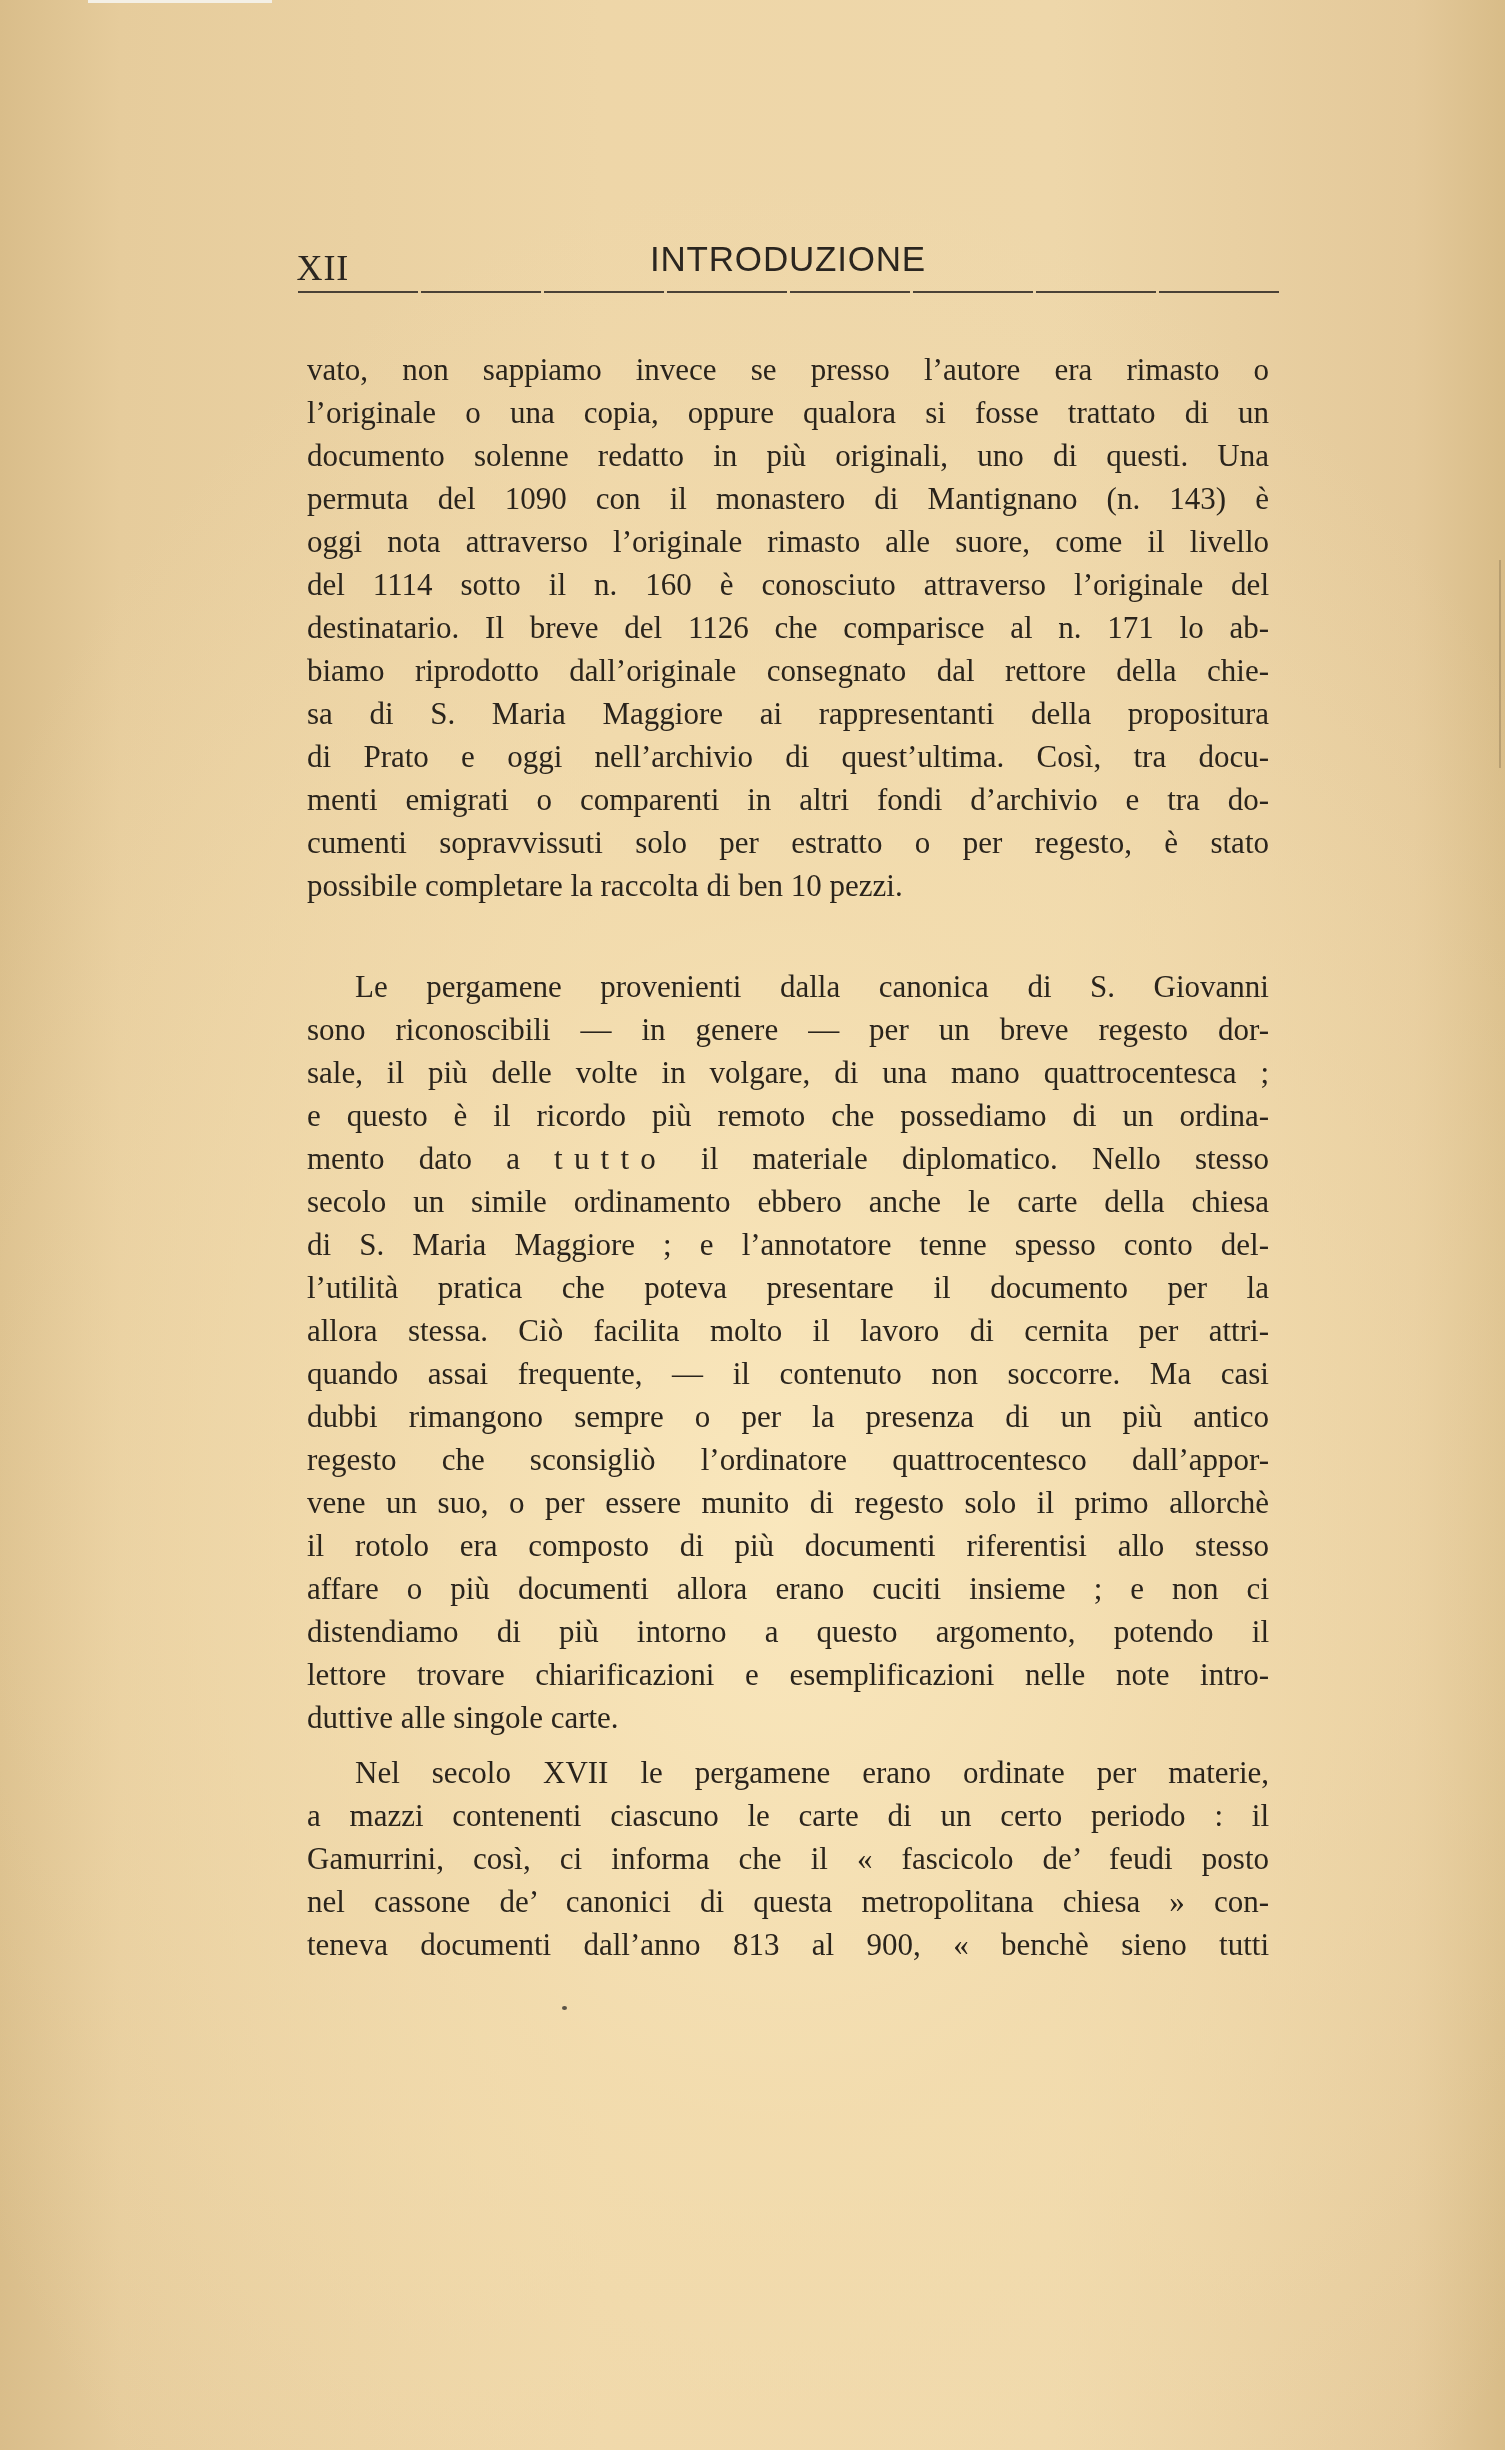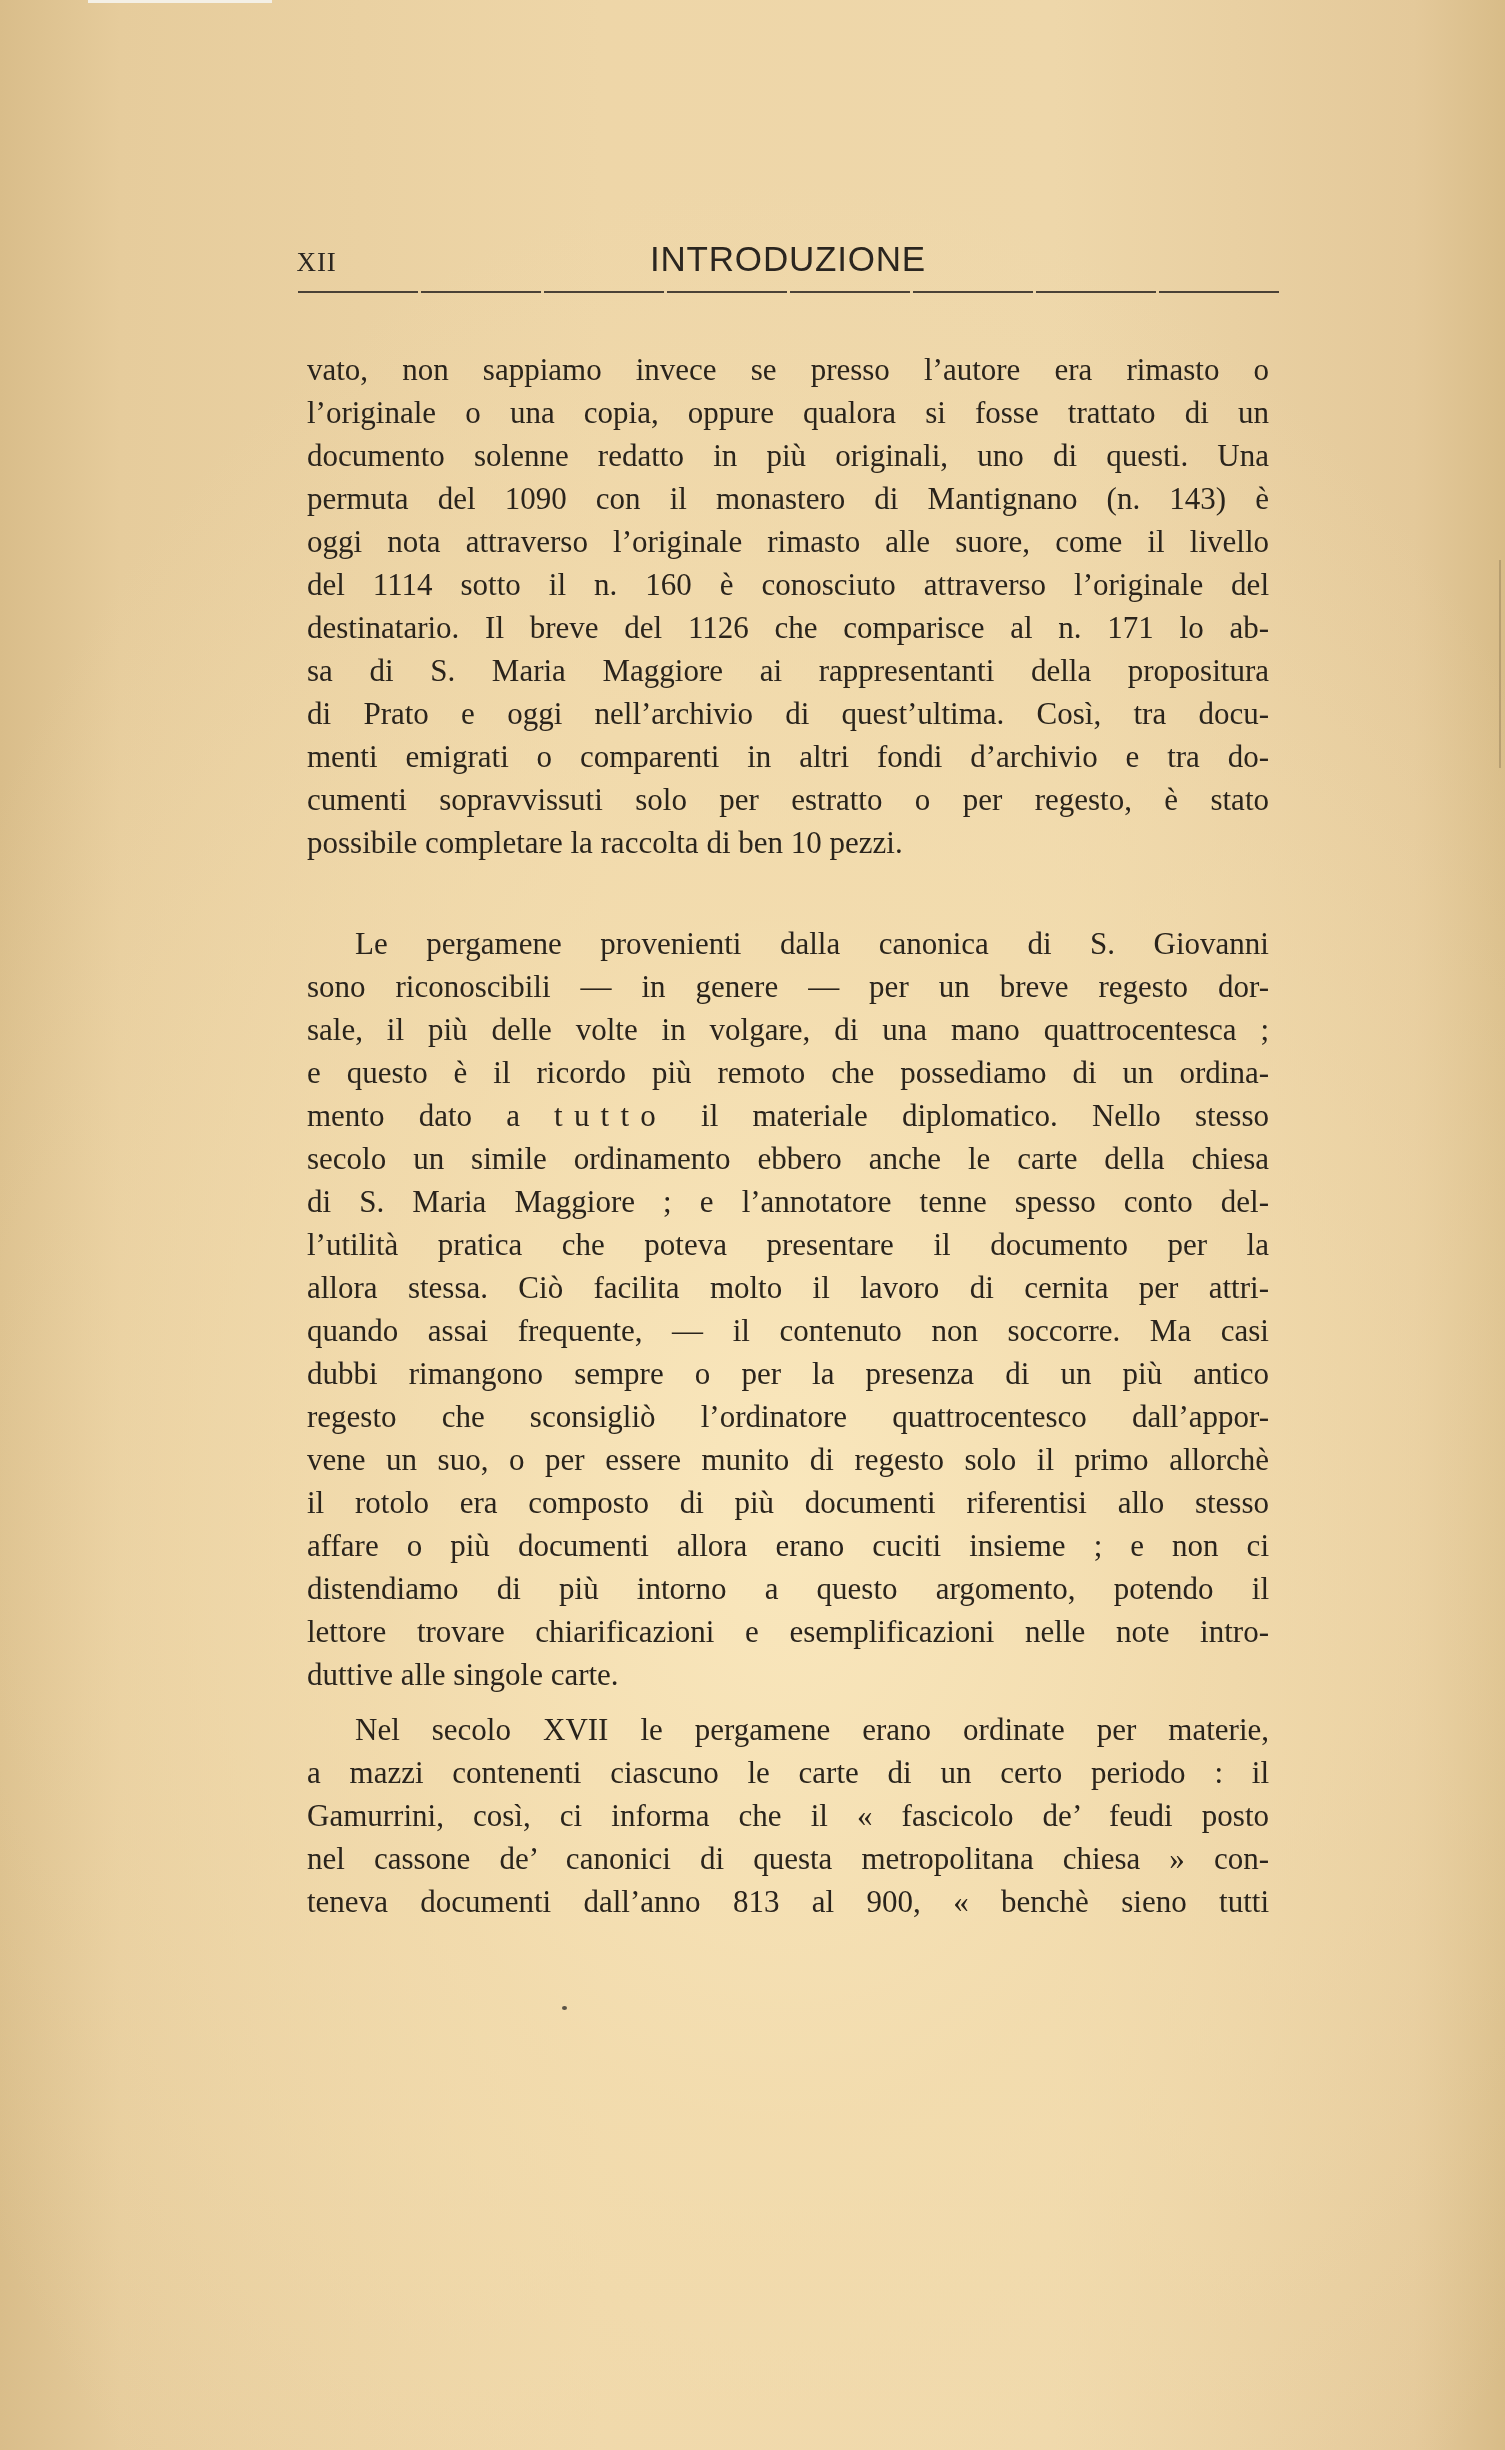--- a/index.html
+++ b/index.html
@@ -35,21 +35,21 @@
     left: 295px;
     top: 239px;
     width: 986px;
     height: 40px;
   }
   .folio {
     position: absolute;
     left: 1.6px;
     top: 8px;
     font-family: "Liberation Serif", "DejaVu Serif", serif;
-    font-size: 27px;
+    font-size: 36px;
     letter-spacing: 0.8px;
     color: #2b2620;
   }
   .head-title {
     position: absolute;
     left: 0;
     right: 0;
     top: 0;
     text-align: center;
     font-family: Liberation Sans, sans-serif;
@@ -132,20 +132,21 @@
   <div class="text-block">
 
     <p class="para">
       <span class="line">vato, non sappiamo invece se presso l’autore era rimasto o</span>
       <span class="line">l’originale o una copia, oppure qualora si fosse trattato di un</span>
       <span class="line">documento solenne redatto in più originali, uno di questi. Una</span>
       <span class="line">permuta del 1090 con il monastero di Mantignano (n. 143) è</span>
       <span class="line">oggi nota attraverso l’originale rimasto alle suore, come il livello</span>
       <span class="line">del 1114 sotto il n. 160 è conosciuto attraverso l’originale del</span>
       <span class="line">destinatario. Il breve del 1126 che comparisce al n. 171 lo ab-</span>
+      <span class="line">biamo riprodotto dall’originale consegnato dal rettore della chie-</span>
       <span class="line">sa di S. Maria Maggiore ai rappresentanti della propositura</span>
       <span class="line">di Prato e oggi nell’archivio di quest’ultima. Così, tra docu-</span>
       <span class="line">menti emigrati o comparenti in altri fondi d’archivio e tra do-</span>
       <span class="line">cumenti sopravvissuti solo per estratto o per regesto, è stato</span>
       <span class="line last">possibile completare la raccolta di ben 10 pezzi.</span>
     </p>
 
     <p class="para gap-large">
       <span class="line indent">Le pergamene provenienti dalla canonica di S. Giovanni</span>
       <span class="line">sono riconoscibili — in genere — per un breve regesto dor-</span>

